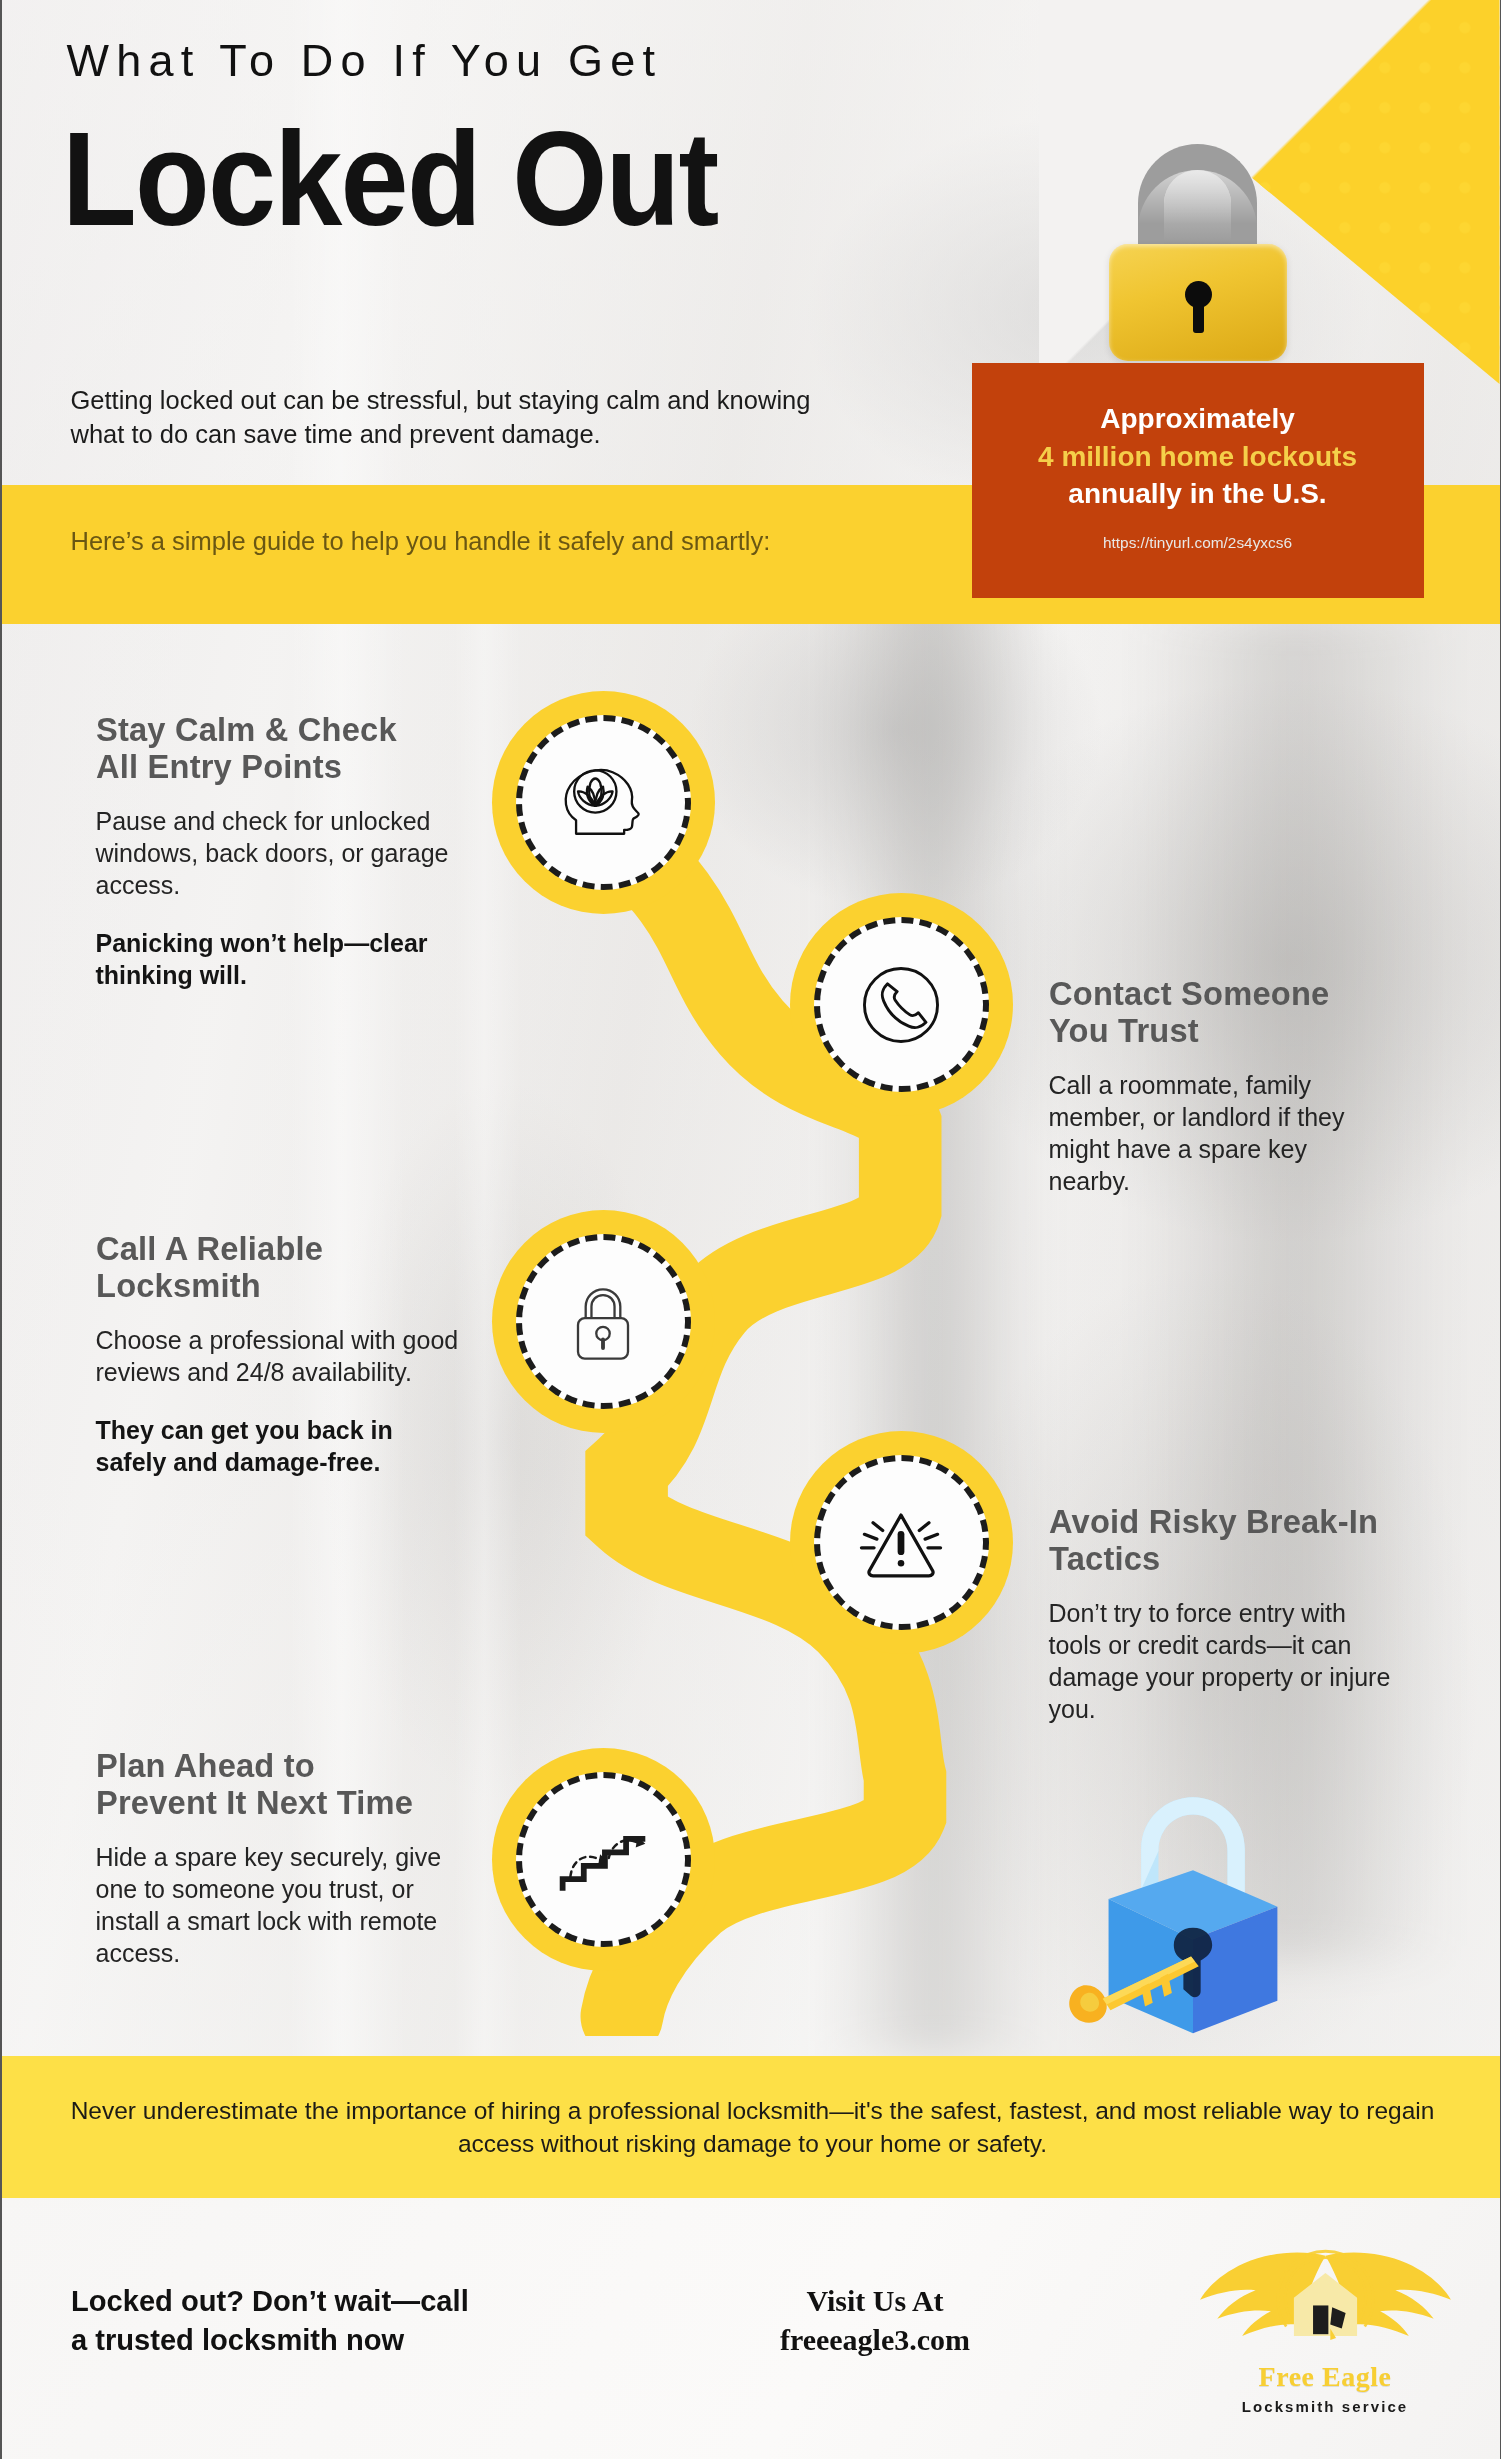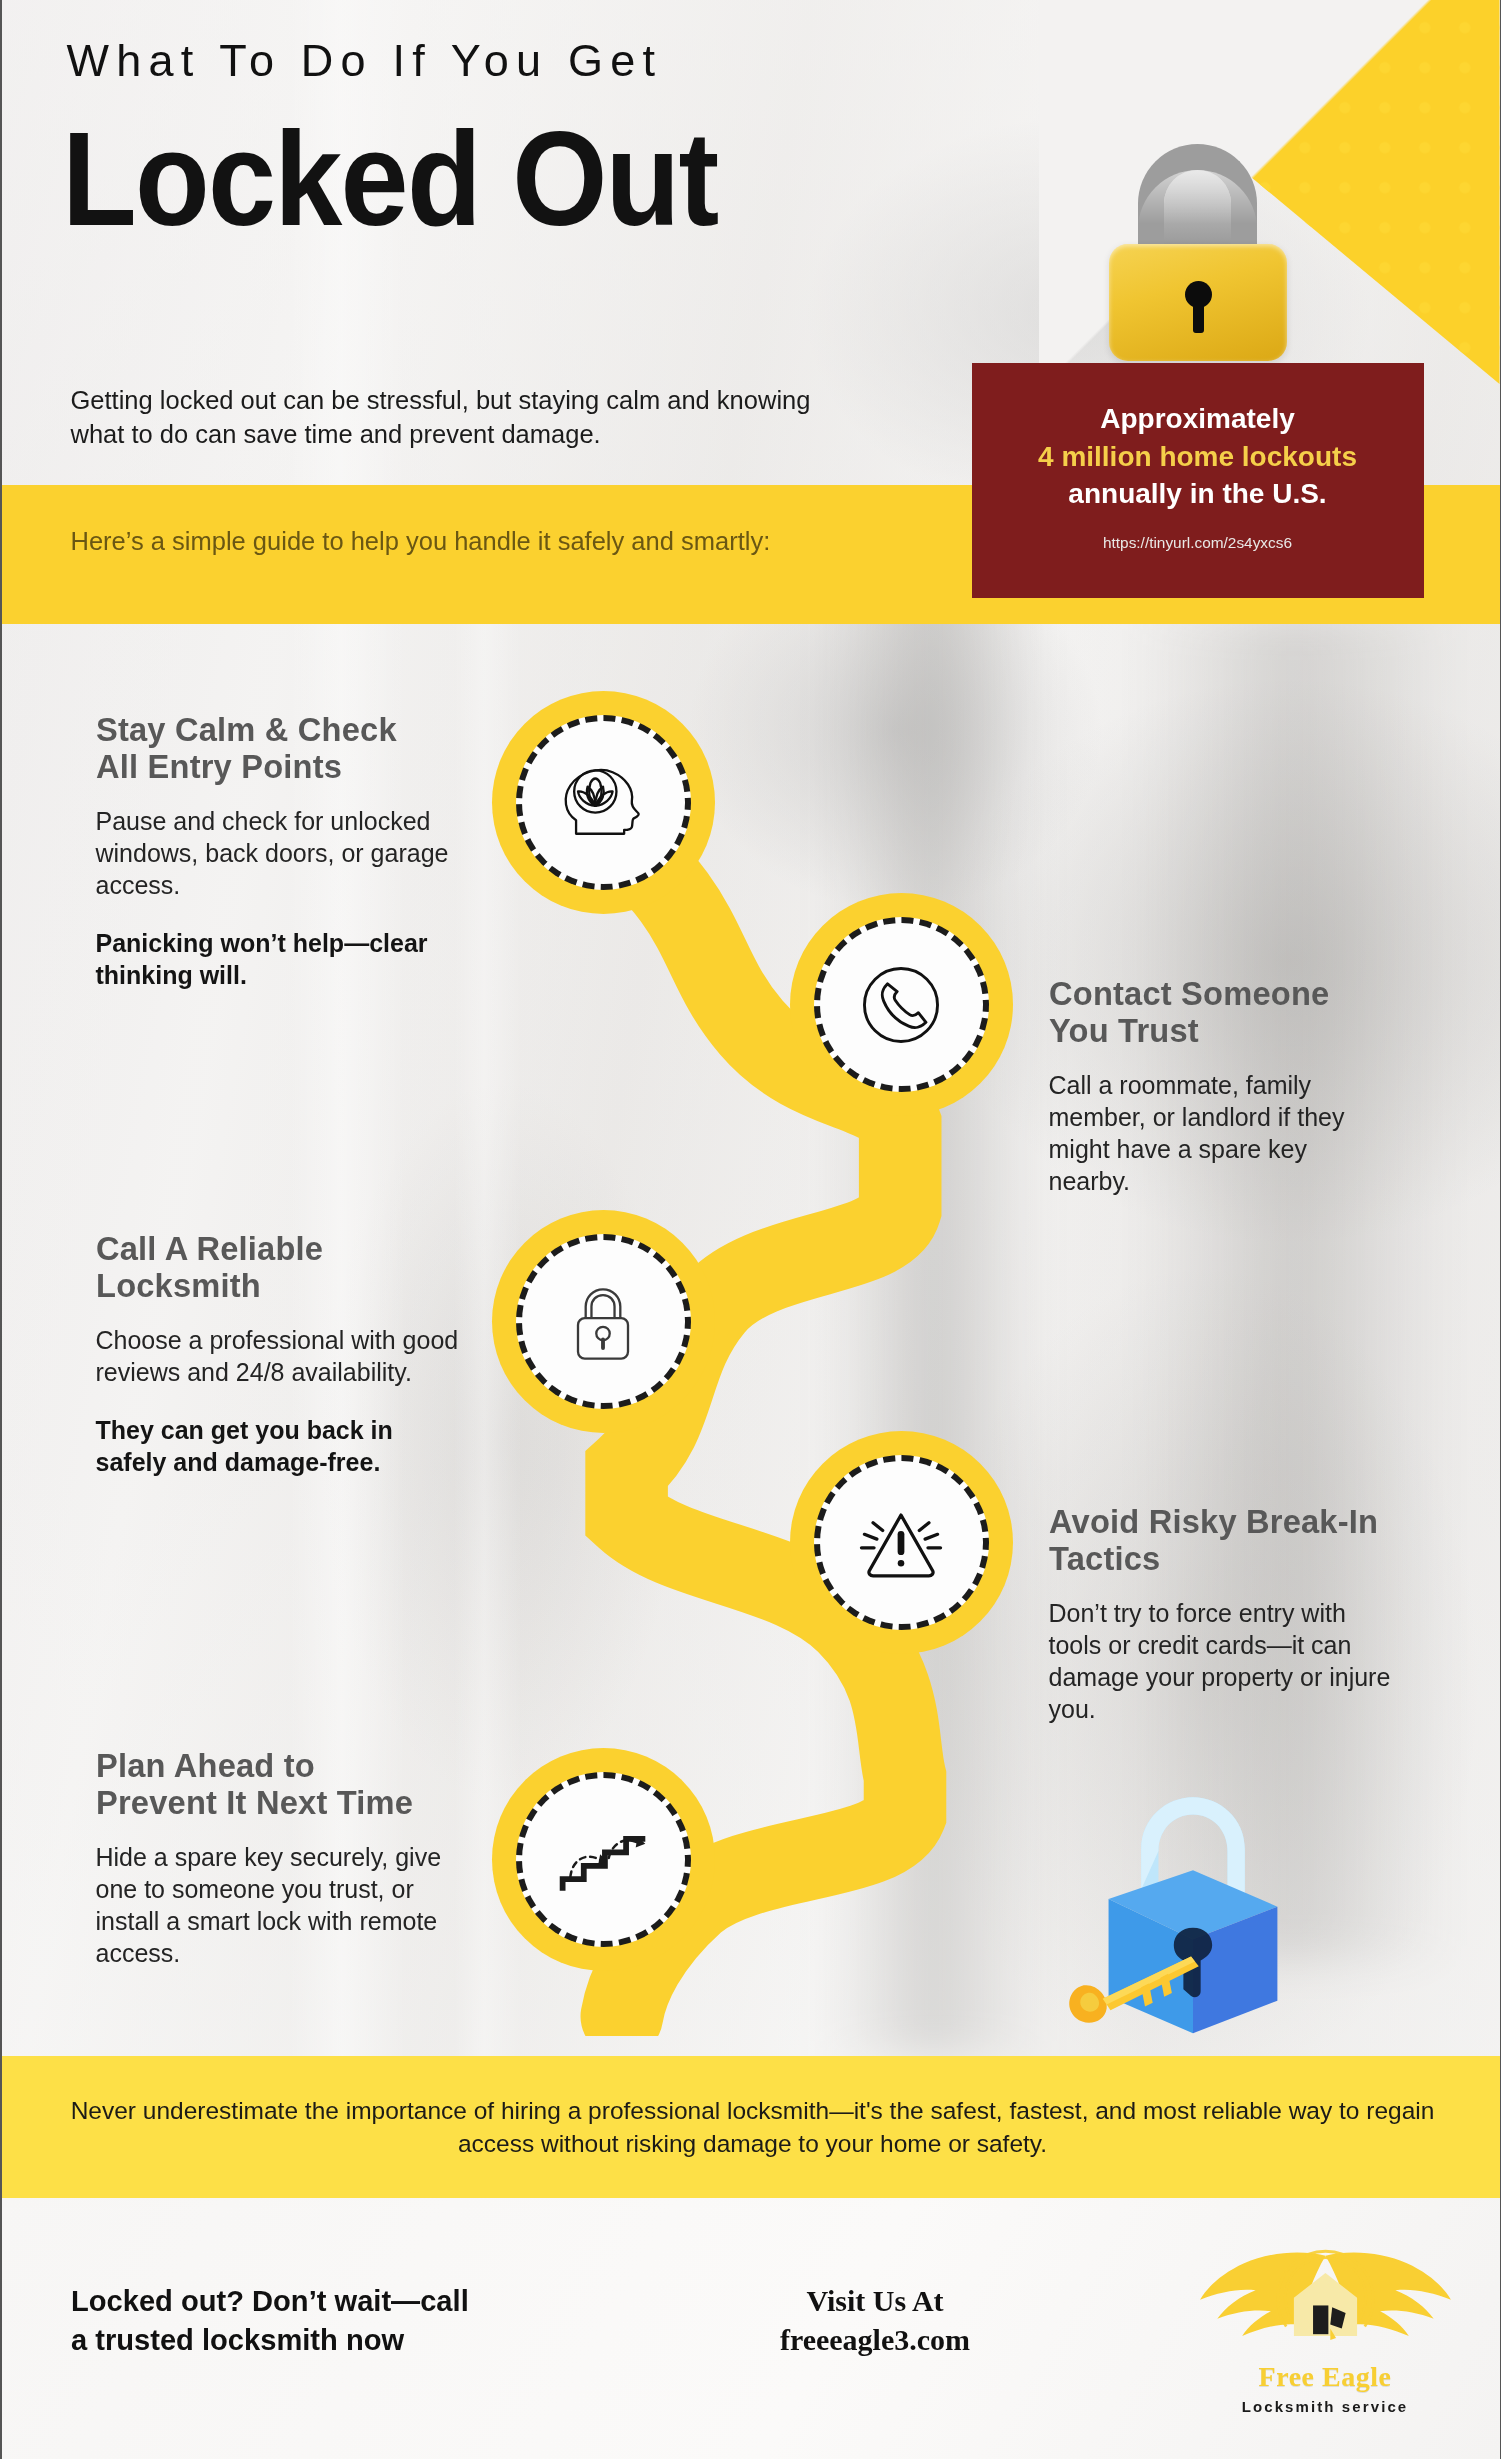--- a/index.html
+++ b/index.html
@@ -121,21 +121,21 @@
     position:absolute; left:76px; top:37px; width:27px; height:27px;
     background:#0c0c0c; border-radius:50%;
   }
   .padlock .keyhole::after {
     content:""; position:absolute; left:8.6px; top:21px; width:10.6px; height:31px; background:#0c0c0c; border-radius:0 0 2.9px 2.9px;
   }
 
   
   .statbox {
     position:absolute; left:970px; top:363px; width:452px; height:235px;
-    background:#7f1d1d;
+    background:#c2410c;
     padding-top:37px;
     text-align:center;
     color:#fff;
   }
   .statbox .l1 { font-size:28px; font-weight:700; line-height:1.34; }
   .statbox .l2 { font-size:28px; font-weight:700; line-height:1.34; color:#f5cf4a; }
   .statbox .l3 { font-size:28px; font-weight:700; line-height:1.34; }
   .statbox .src { margin-top:21px; font-size:15.4px; font-weight:400; color:#e9e8e6; }
 
   

